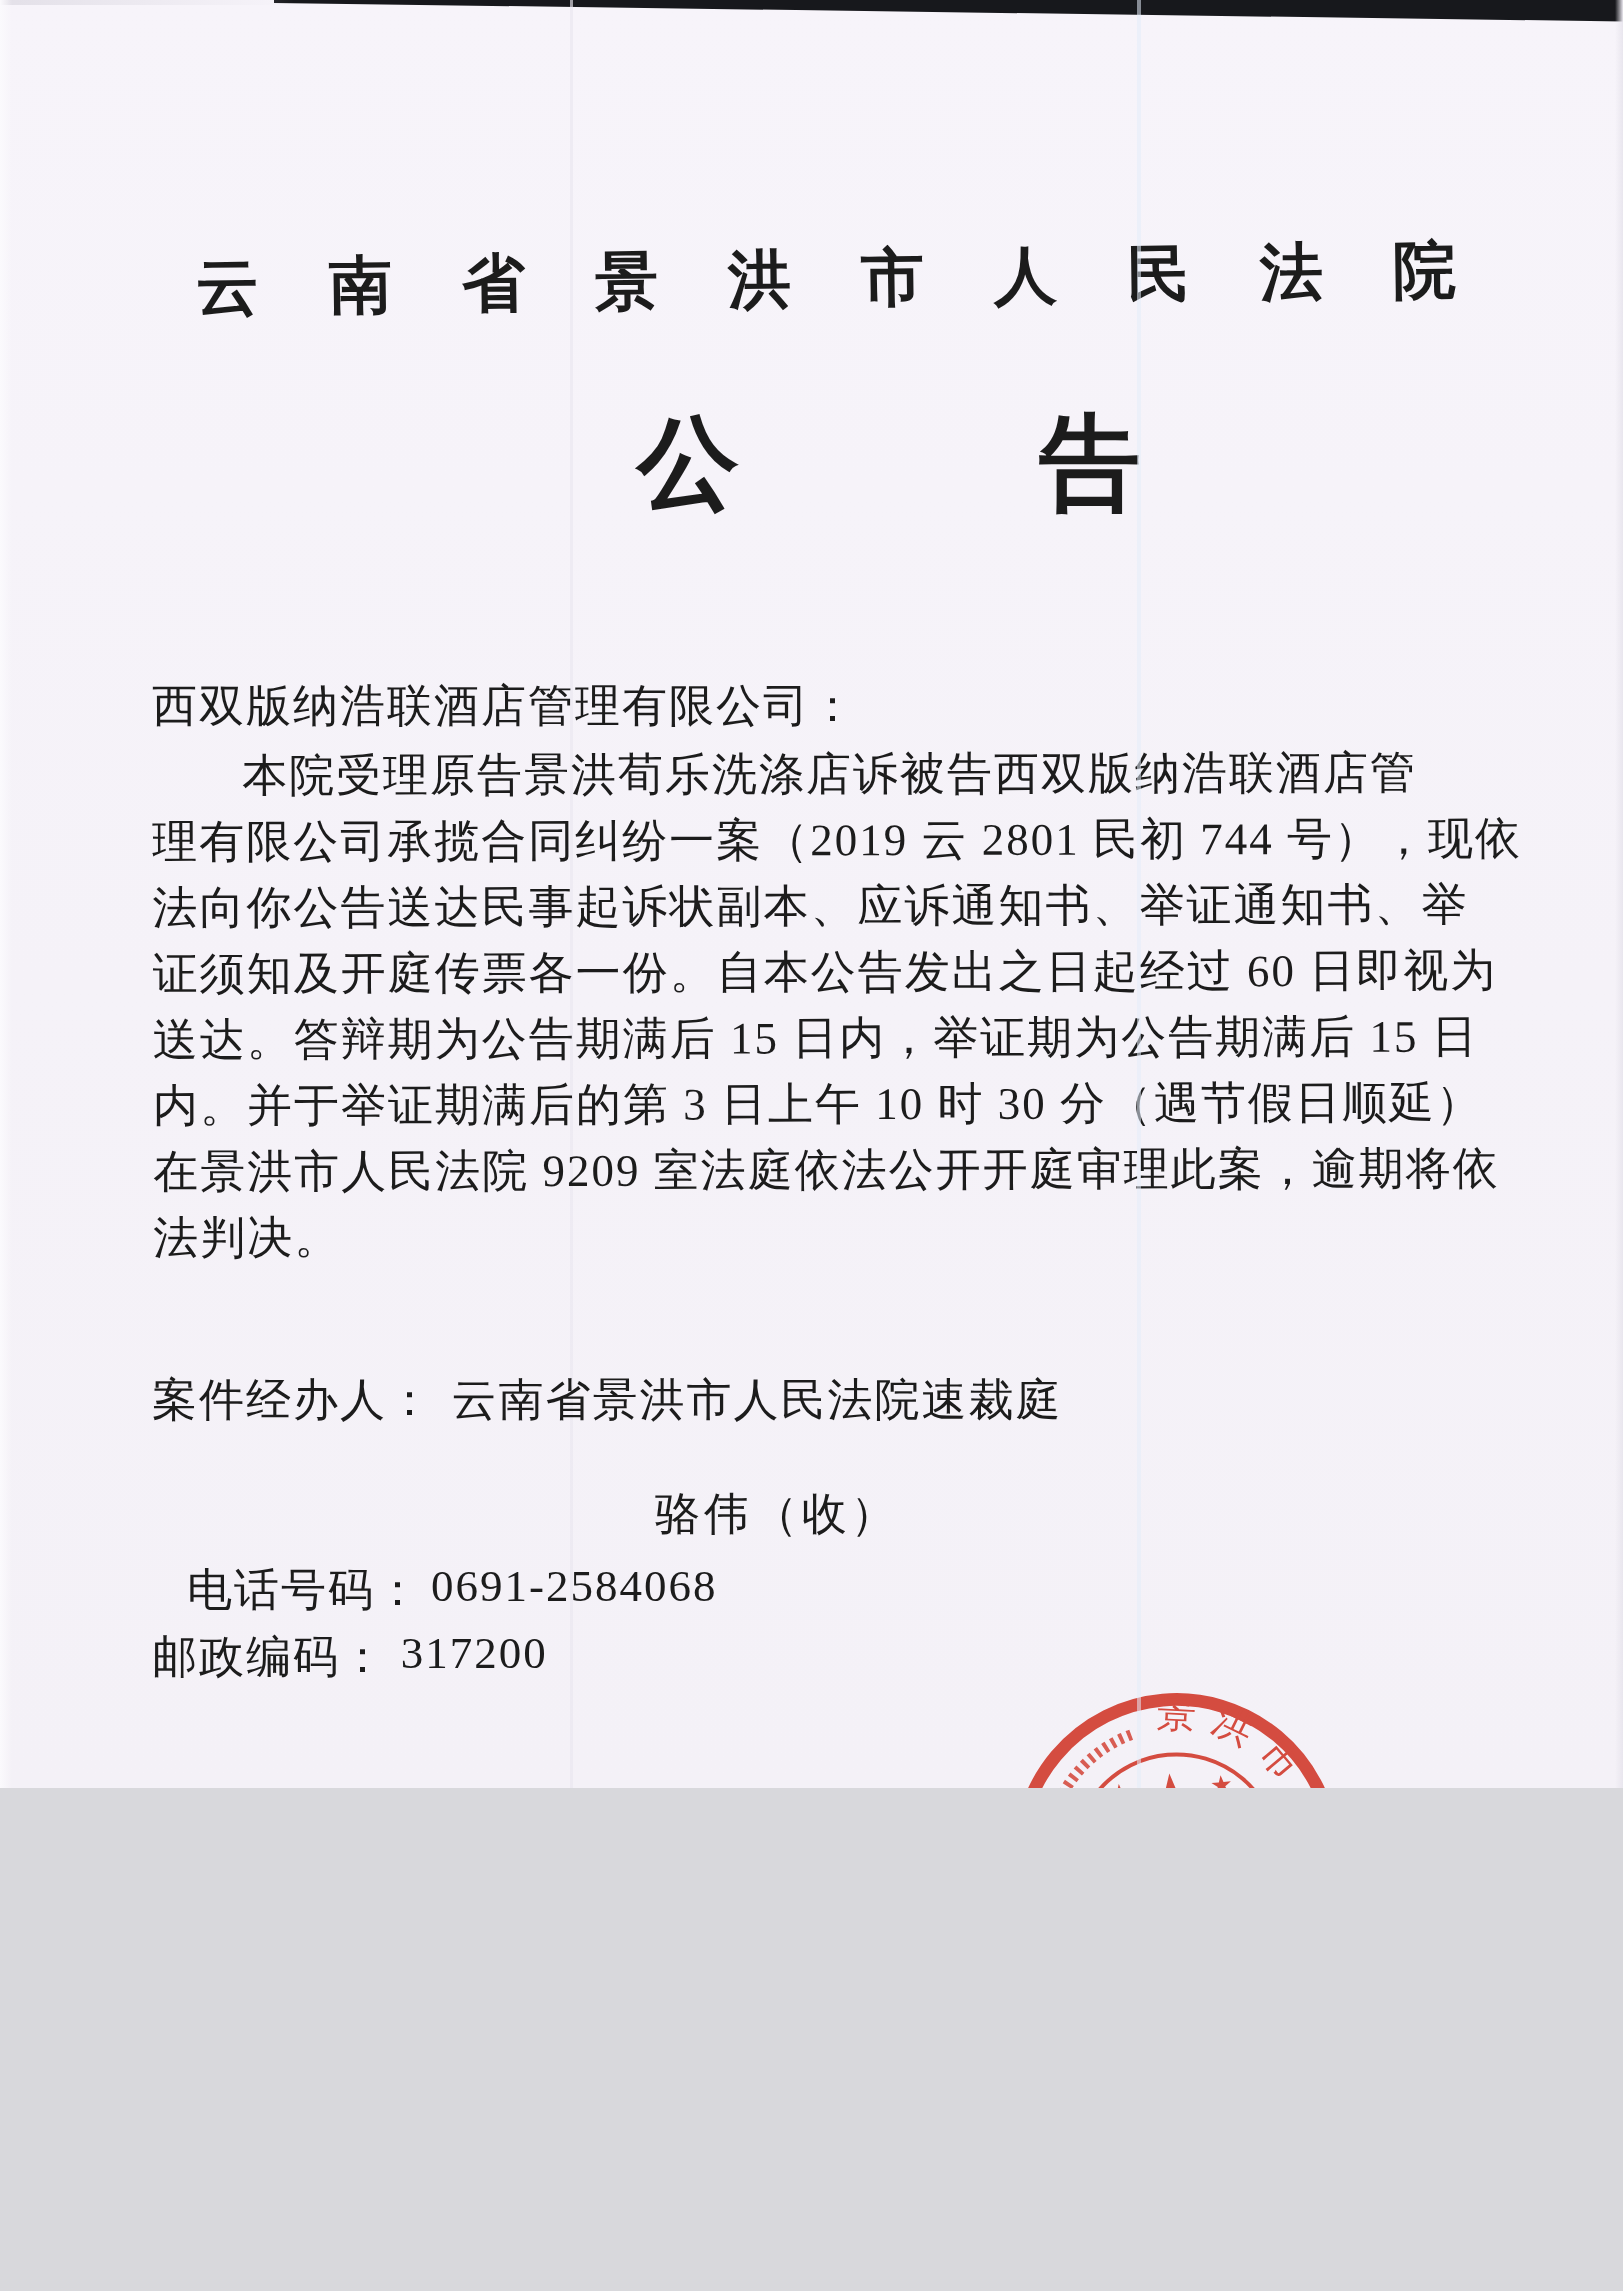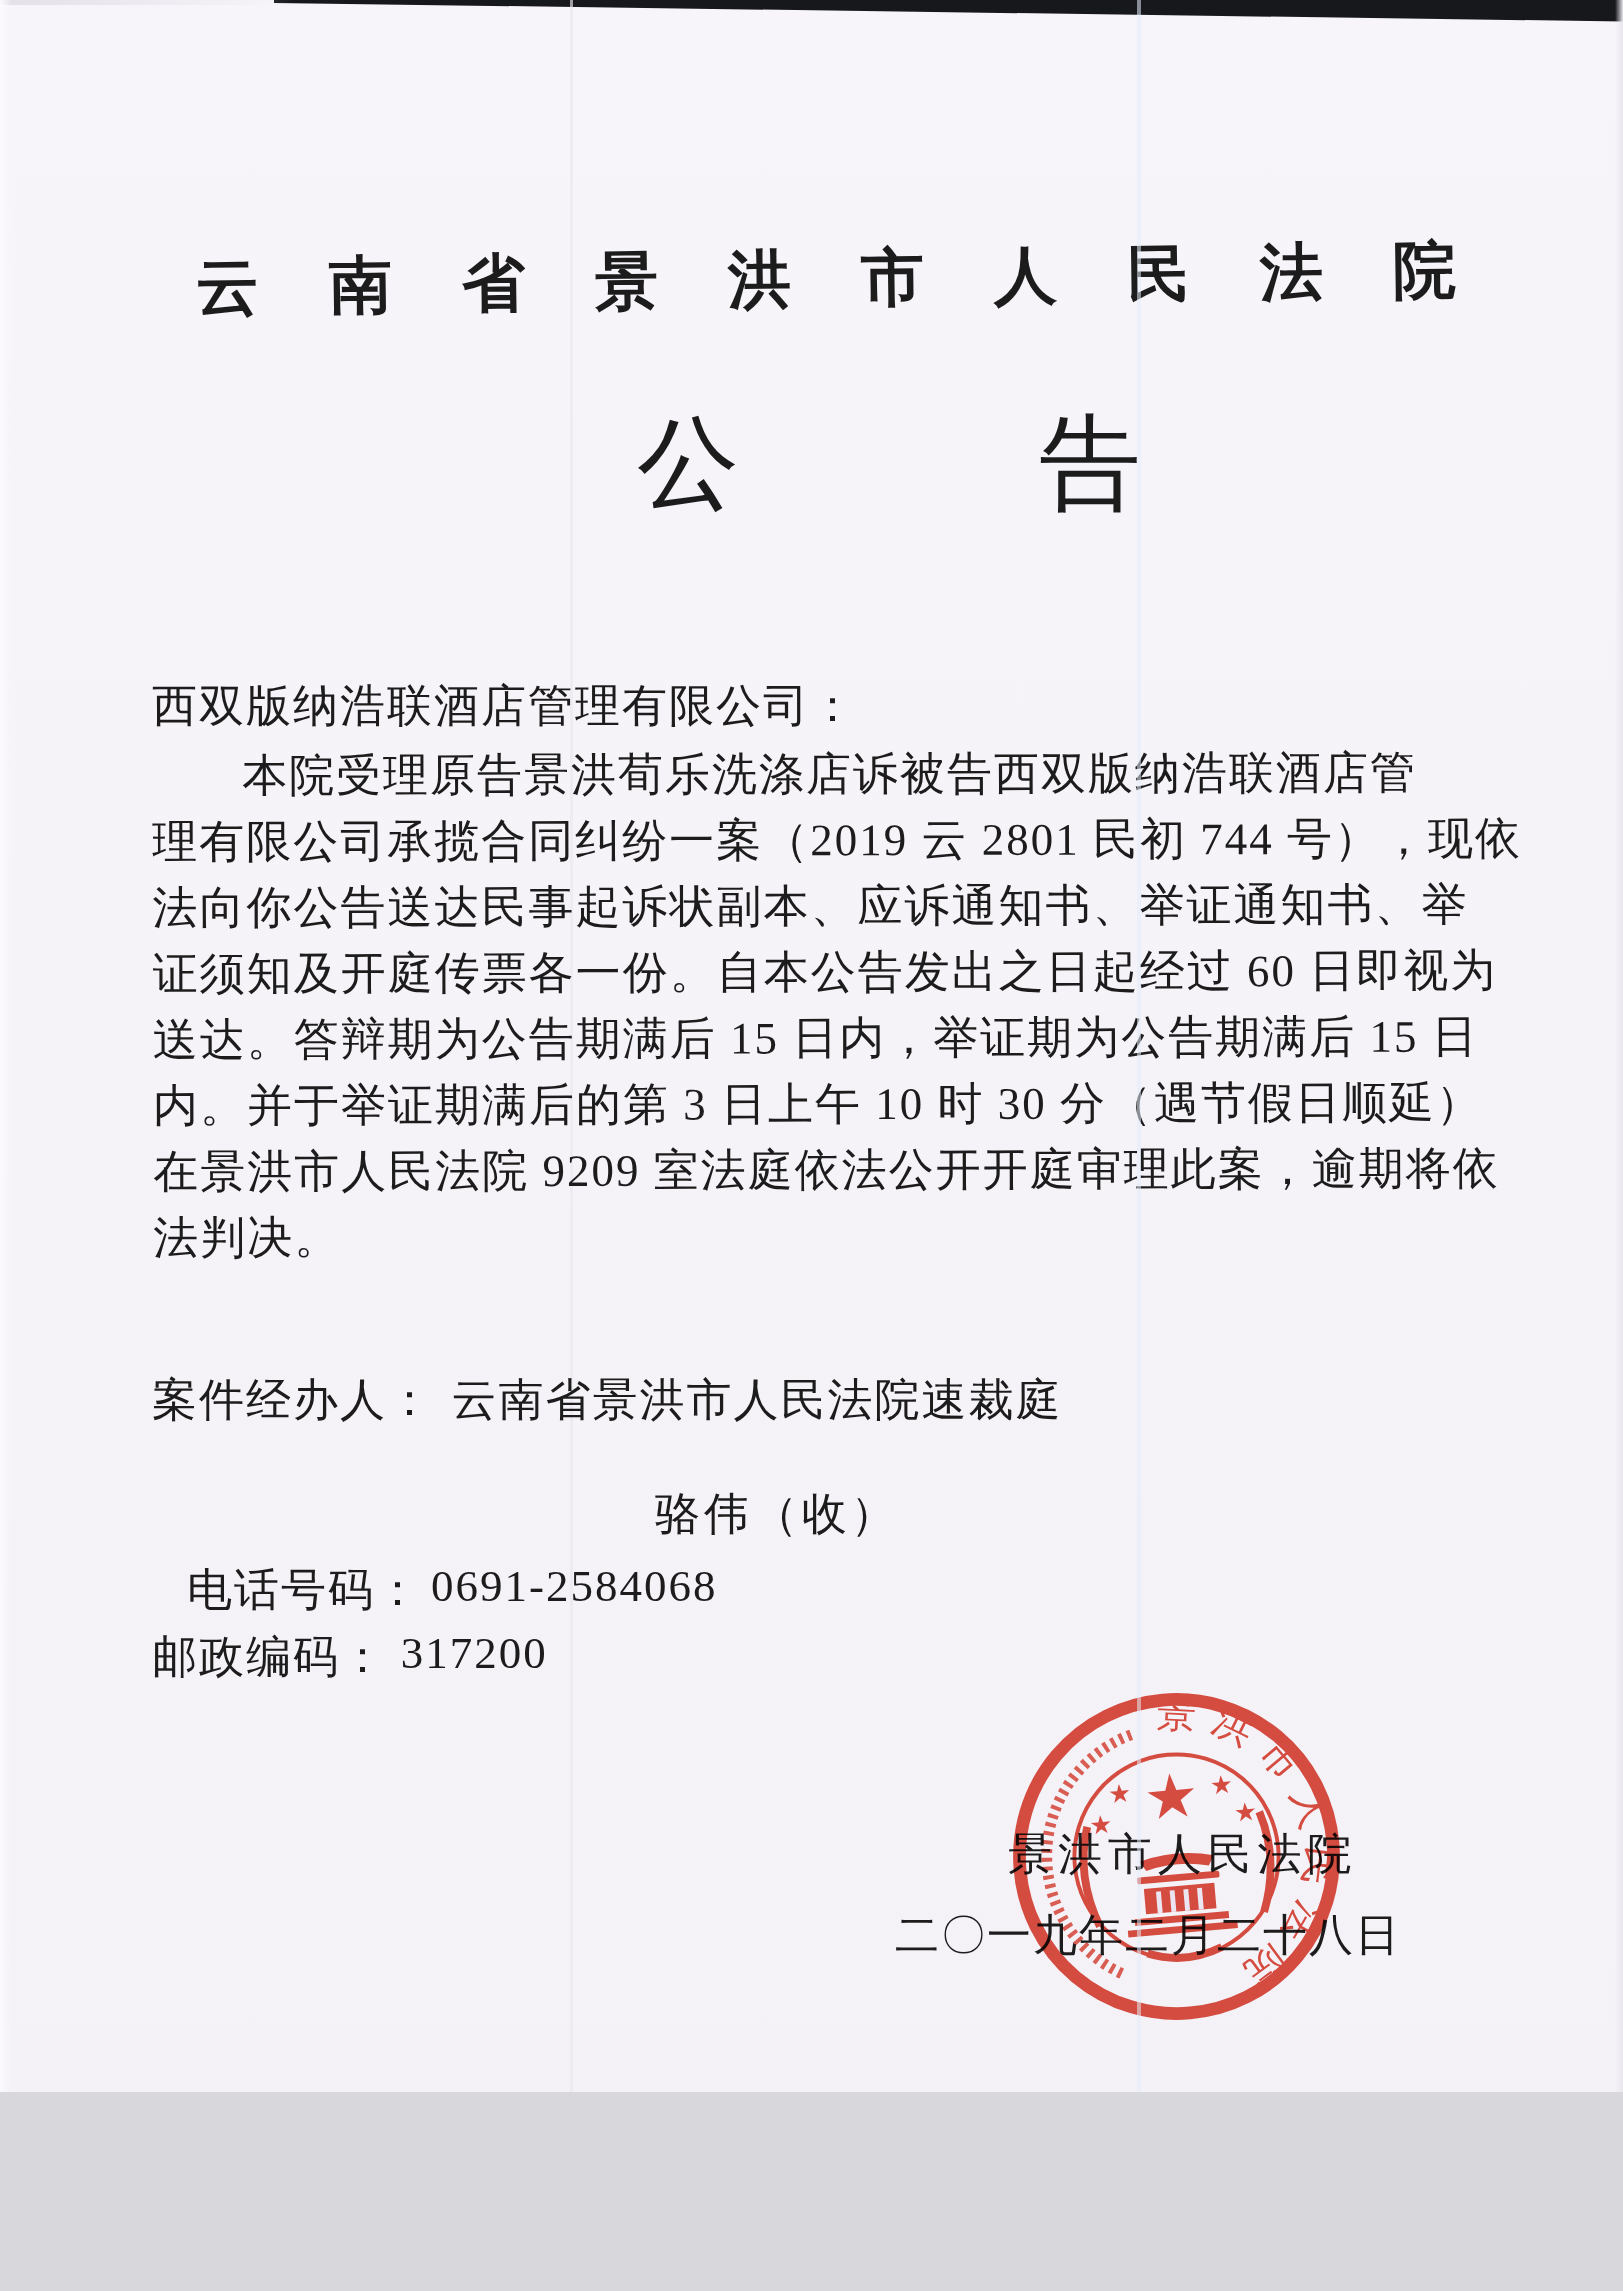--- a/index.html
+++ b/index.html
@@ -1,18 +1,18 @@
 <!DOCTYPE html>
 <html><head>
 <meta charset="utf-8">
 <style>
   html,body{margin:0;padding:0;background:#d8d8dc;}
   #page{
     position:relative;
-    width:1623px;height:2092px;
+    width:1623px;height:1788px;
     background:linear-gradient(180deg,#f7f4fa 0%,#f5f2f8 55%,#f4f1f7 100%);
     overflow:hidden;
     font-family:"Liberation Serif","DejaVu Serif",serif;
     color:#1c1c1c;
   }
   .artifact{position:absolute;pointer-events:none;}
   #top-black-band{left:274px;top:0;width:1349px;height:29px;background:#17181c;
     clip-path:polygon(0 0,100% 0,100% 74%,0 10%);}
   #top-left-edge{left:0;top:0;width:294px;height:4.9px;background:linear-gradient(90deg,#e3e0e8,rgba(227,224,232,0));}
   #left-edge{left:0;top:0;width:11.8px;height:2292px;background:linear-gradient(90deg,#fbfafd,rgba(251,250,253,0));}
@@ -22,21 +22,21 @@
     border-top:1px solid rgba(130,134,148,.35);}
   #crease-streak{left:570px;top:0;width:2.9px;height:2292px;background:#eae7f0;opacity:.65;}
   #scanner-streak{left:1137px;top:0;width:3.9px;height:2292px;background:#e4edfa;opacity:.55;z-index:6;}
 
   .line{position:absolute;white-space:nowrap;}
 
   #court-name{
     left:196px;top:245px;font-size:63px;font-weight:700;
     letter-spacing:70px;transform:rotate(-0.8deg);transform-origin:left center;
   }
-  #doc-title{left:637px;top:396px;font-size:102px;letter-spacing:300px;font-weight:400;}
+  #doc-title{left:637px;top:396px;font-size:102px;letter-spacing:300px;font-weight:700;}
   #addressee{left:152px;top:676px;font-size:45px;letter-spacing:2px;}
 
   #body-block{position:absolute;left:152px;top:743px;width:1372px;transform:rotate(-0.15deg);transform-origin:left top;}
   .body-line{font-size:45px;line-height:66px;letter-spacing:2px;white-space:nowrap;}
   .body-line.indent{text-indent:90px;}
 
   #handler-line{left:152px;top:1370px;font-size:45px;letter-spacing:2px;display:flex;gap:17.6px;align-items:center;}
   #recipient{left:655px;top:1448px;font-size:45px;letter-spacing:3.9px;margin-top:36px;}
   #phone-line{left:152px;top:1560px;font-size:45px;letter-spacing:2px;display:flex;gap:9px;margin-left:35px;}
   #postal-line{left:152px;top:1627px;font-size:45px;letter-spacing:2px;display:flex;gap:13.7px;justify-content:space-between;}

